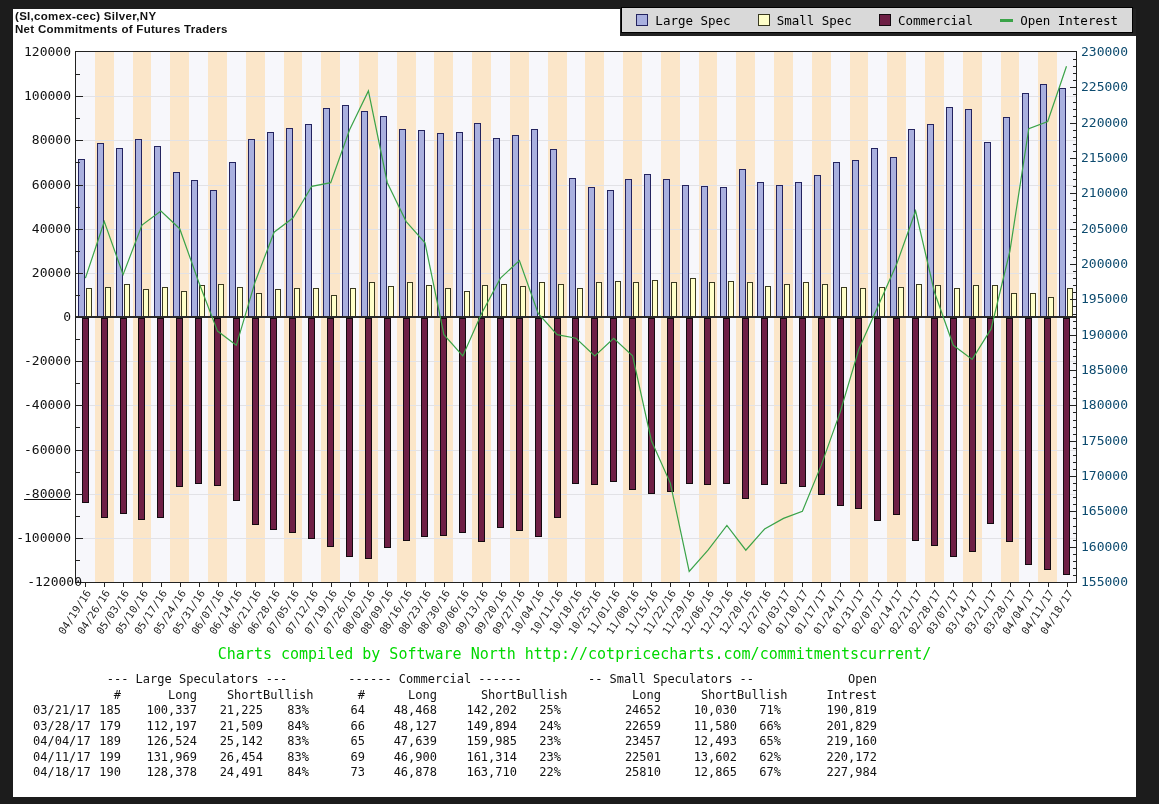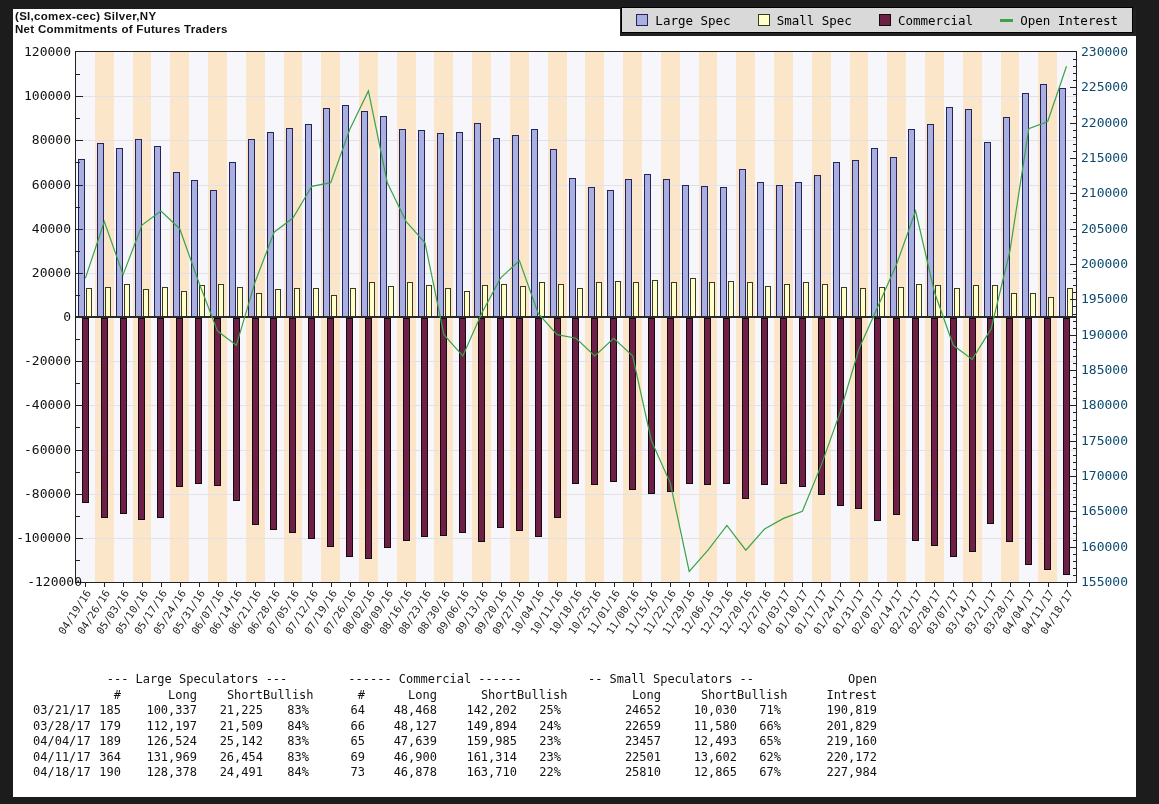--- a/index.html
+++ b/index.html
@@ -411,21 +411,21 @@
       <div class="bar" style="left: 983.33px; width: 7px; top: 35.6px; height: 229.4px; background: rgb(169, 176, 223); border: 1px solid rgb(35, 35, 95);"></div>
       <div class="bar" style="left: 991.33px; width: 6px; top: 236.4px; height: 28.6px; background: rgb(255, 255, 201); border: 1px solid rgb(58, 58, 32);"></div>
       <div class="bar" style="left: 986.93px; width: 7px; top: 266px; height: 257px; background: rgb(110, 31, 69); border: 1px solid rgb(20, 10, 16);"></div>
       <svg width="1000" height="530" class="oi-svg">
         <polyline points="9.4,226.1 28.3,169.6 47.1,222.6 66.0,173.1 84.9,159.0 103.7,176.7 122.6,229.7 141.5,279.1 160.3,293.3 179.2,229.7 198.1,180.2 216.9,166.1 235.8,134.3 254.7,130.7 273.6,77.7 292.4,38.9 311.3,130.7 330.2,169.6 349.0,190.8 367.9,282.7 386.8,303.9 405.6,261.5 424.5,226.1 443.4,208.5 462.2,261.5 481.1,282.7 500.0,286.2 518.8,303.9 537.7,286.2 556.6,303.9 575.4,388.7 594.3,431.1 613.2,519.4 632.0,498.2 650.9,473.5 669.8,498.2 688.6,477.0 707.5,466.4 726.4,459.3 745.2,413.4 764.1,360.4 783.0,296.8 801.9,254.4 820.7,212.0 839.6,159.0 858.5,240.3 877.3,293.3 896.2,307.4 915.1,276.9 933.9,199.1 952.8,76.6 971.7,69.5 990.5,14.2" fill="none" stroke="#3aa348" stroke-width="1.2"></polyline>
       </svg>
     </div>
   <div id="axes">
       <div class="ylab-left" style="left: 0px; top: 566px; padding-left: 11px;">-120000</div>
       <div class="ylab-left" style="left: 0px; top: 521.8px;">-100000</div>
-      <div class="ylab-left" style="left: 0px; top: 477.7px;">-80000</div>
+      <div class="ylab-left" style="left: 0px; top: 477.7px; text-decoration: underline;">-80000</div>
       <div class="ylab-left" style="left: 0px; top: 433.5px;">-60000</div>
       <div class="ylab-left" style="left: 0px; top: 389.3px;">-40000</div>
       <div class="ylab-left" style="left: 0px; top: 345.2px;">-20000</div>
       <div class="ylab-left" style="left: 0px; top: 301px;">0</div>
       <div class="ylab-left" style="left: 0px; top: 256.8px;">20000</div>
       <div class="ylab-left" style="left: 0px; top: 212.7px;">40000</div>
       <div class="ylab-left" style="left: 0px; top: 168.5px;">60000</div>
       <div class="ylab-left" style="left: 0px; top: 124.3px;">80000</div>
       <div class="ylab-left" style="left: 0px; top: 80.2px;">100000</div>
       <div class="ylab-left" style="left: 0px; top: 36px;">120000</div>
@@ -492,20 +492,21 @@
       <div class="xlab" style="left: 843.6px; top: 579px;">02/21/17</div>
       <div class="xlab" style="left: 862.5px; top: 579px;">02/28/17</div>
       <div class="xlab" style="left: 881.4px; top: 579px;">03/07/17</div>
       <div class="xlab" style="left: 900.2px; top: 579px;">03/14/17</div>
       <div class="xlab" style="left: 919.1px; top: 579px;">03/21/17</div>
       <div class="xlab" style="left: 938px; top: 579px;">03/28/17</div>
       <div class="xlab" style="left: 956.8px; top: 579px;">04/04/17</div>
       <div class="xlab" style="left: 975.7px; top: 579px;">04/11/17</div>
       <div class="xlab" style="left: 994.6px; top: 579px;">04/18/17</div>
     </div>
+  <div class="caption">Charts compiled by Software North  http://cotpricecharts.com/commitmentscurrent/</div>
   <div class="cot-table" id="cot-table">
       <div class="c la" style="grid-column: 1 / 2;"></div>
       <div class="c ca" style="grid-column: 2 / 6;">--- Large Speculators ---</div>
       <div class="c ca" style="grid-column: 6 / 10;">------ Commercial ------</div>
       <div class="c ca" style="grid-column: 10 / 13;">-- Small Speculators --</div>
       <div class="c ra" style="grid-column: 13 / 14;">Open</div>
       <div class="c la"></div>
       <div class="c ra">#</div>
       <div class="c ra">Long</div>
       <div class="c ra">Short</div>
@@ -551,21 +552,21 @@
       <div class="c ra">83%</div>
       <div class="c ra">65</div>
       <div class="c ra">47,639</div>
       <div class="c ra">159,985</div>
       <div class="c ra">23%</div>
       <div class="c ra">23457</div>
       <div class="c ra">12,493</div>
       <div class="c ra">65%</div>
       <div class="c ra">219,160</div>
       <div class="c la">04/11/17</div>
-      <div class="c ra">364</div>
+      <div class="c ra">199</div>
       <div class="c ra">131,969</div>
       <div class="c ra">26,454</div>
       <div class="c ra">83%</div>
       <div class="c ra">69</div>
       <div class="c ra">46,900</div>
       <div class="c ra">161,314</div>
       <div class="c ra">23%</div>
       <div class="c ra">22501</div>
       <div class="c ra">13,602</div>
       <div class="c ra">62%</div>

